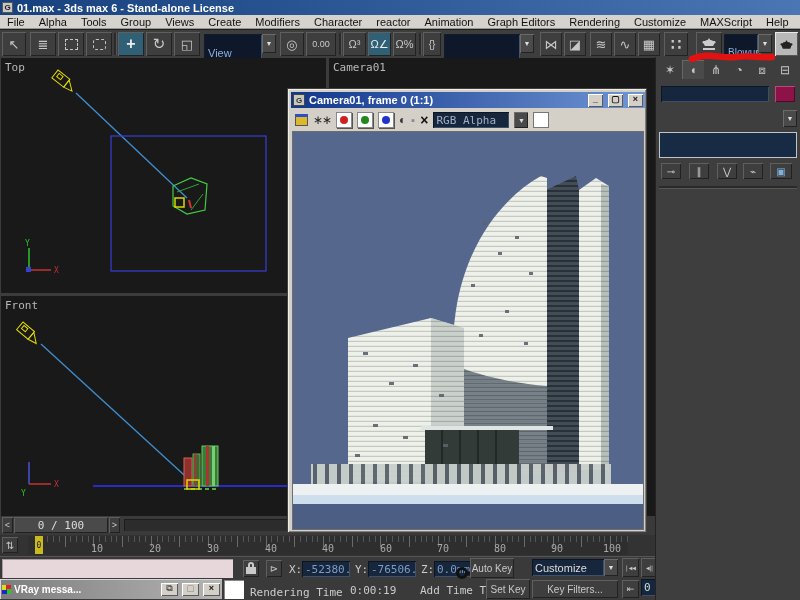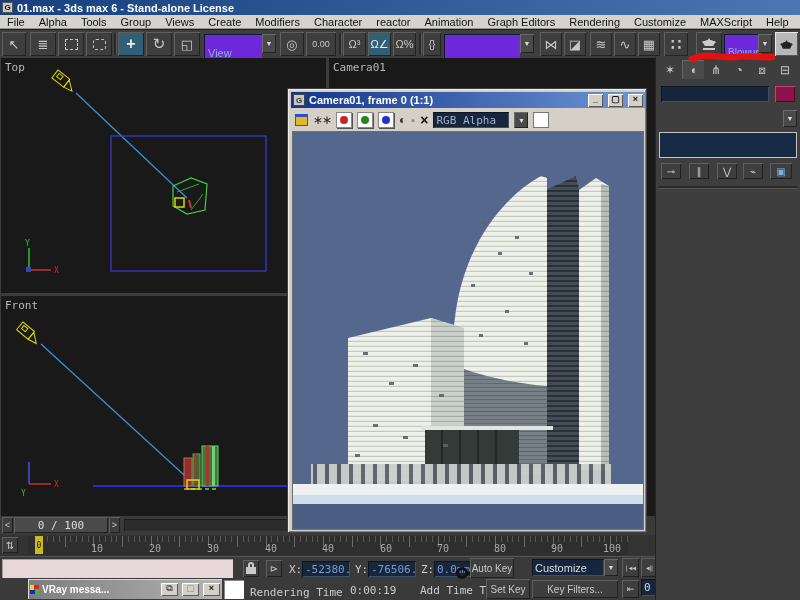--- a/index.html
+++ b/index.html
@@ -20,21 +20,21 @@
   .menu-item { padding:5px 7px; cursor:default; }
 
   
   #toolbar { left:0; top:29px; width:800px; height:28px; background:#3e3e3e; border-top:1px solid #1e1e1e; }
   .tbtn { position:absolute; top:2px; height:24px; background:#3e3e3e; color:#c8c8c8;
     display:flex; align-items:center; justify-content:center; font-size:13px;
     box-shadow:inset 1px 1px 0 #5f5f5f, inset -1px -1px 0 #222; }
   .tbtn.active { background:#2f6076; color:#eee; }
   .tsep { position:absolute; top:3px; width:2px; height:22px;
     background:#2a2a2a; box-shadow:1px 0 0 #565656; }
-  .ddfield { position:absolute; top:4px; height:37px; background:#6d28d9; color:#8fb0d8;
+  .ddfield { position:absolute; top:4px; height:37px; background:#0f172a; color:#8fb0d8;
     font-size:11px; display:flex; align-items:center; padding-left:4px;
     box-shadow:inset 1px 1px 0 #101b2c, inset -1px -1px 0 #41566f; }
   .ddarrow { position:absolute; top:4px; width:14px; height:19px; background:#4a4a4a; color:#ddd;
     font-size:7px; display:flex; align-items:center; justify-content:center;
     box-shadow:inset 1px 1px 0 #6a6a6a, inset -1px -1px 0 #222; }
   .dashbox { width:13px; height:11px; border:1px dashed #c4c4c4; }
 
   
   .viewport { background:#191919; }
   .vplabel { position:absolute; left:4px; top:3px; color:#b9b9b9; font-size:11px;
@@ -351,21 +351,21 @@
     </svg>
 
     <div class="abs gbtn" style="left:470px;top:1px;width:44px;height:20px;font-size:10px;">Auto Key</div>
     <div class="abs darkfield" style="left:532px;top:2px;width:72px;height:17px;color:#ddd;font-family:'Liberation Sans',sans-serif;">Customize</div>
     <div class="abs ddarrow" style="left:604px;top:2px;height:17px;">▼</div>
 
     <div class="abs gbtn mono" style="left:622px;top:1px;width:17px;height:19px;font-size:6px;">|◀◀</div>
     <div class="abs gbtn mono" style="left:641px;top:1px;width:17px;height:19px;font-size:6px;">◀‖</div>
 
     <div class="abs" style="left:0;top:22px;width:222px;height:22px;">
-      <div style="height:20px;background:linear-gradient(90deg,#7d7d7d,#b4b4b4);display:flex;align-items:center;gap:3px;padding:0 2px;box-shadow:inset 1px 1px 0 #d8d8d8;margin-left:28px;">
+      <div style="height:20px;background:linear-gradient(90deg,#7d7d7d,#b4b4b4);display:flex;align-items:center;gap:3px;padding:0 2px;box-shadow:inset 1px 1px 0 #d8d8d8;">
         <span style="width:9px;height:9px;background:conic-gradient(#d22 0 25%,#2c2 0 50%,#22c 0 75%,#dd2 0);"></span>
         <span style="flex:1;color:#fff;font-size:10px;font-weight:bold;white-space:nowrap;overflow:hidden;">VRay messa...</span>
         <span class="winbtn" style="width:17px;">⧉</span>
         <span class="winbtn" style="width:17px;color:#888;">▢</span>
         <span class="winbtn" style="width:17px;font-weight:bold;">×</span>
       </div>
     </div>
     <div class="abs" style="left:224px;top:23px;width:20px;height:19px;background:#fff;box-shadow:inset 1px 1px 0 #888;"></div>
 
     <span class="abs mono" style="left:250px;top:29px;color:#ccc;font-size:11px;">Rendering Time</span>

